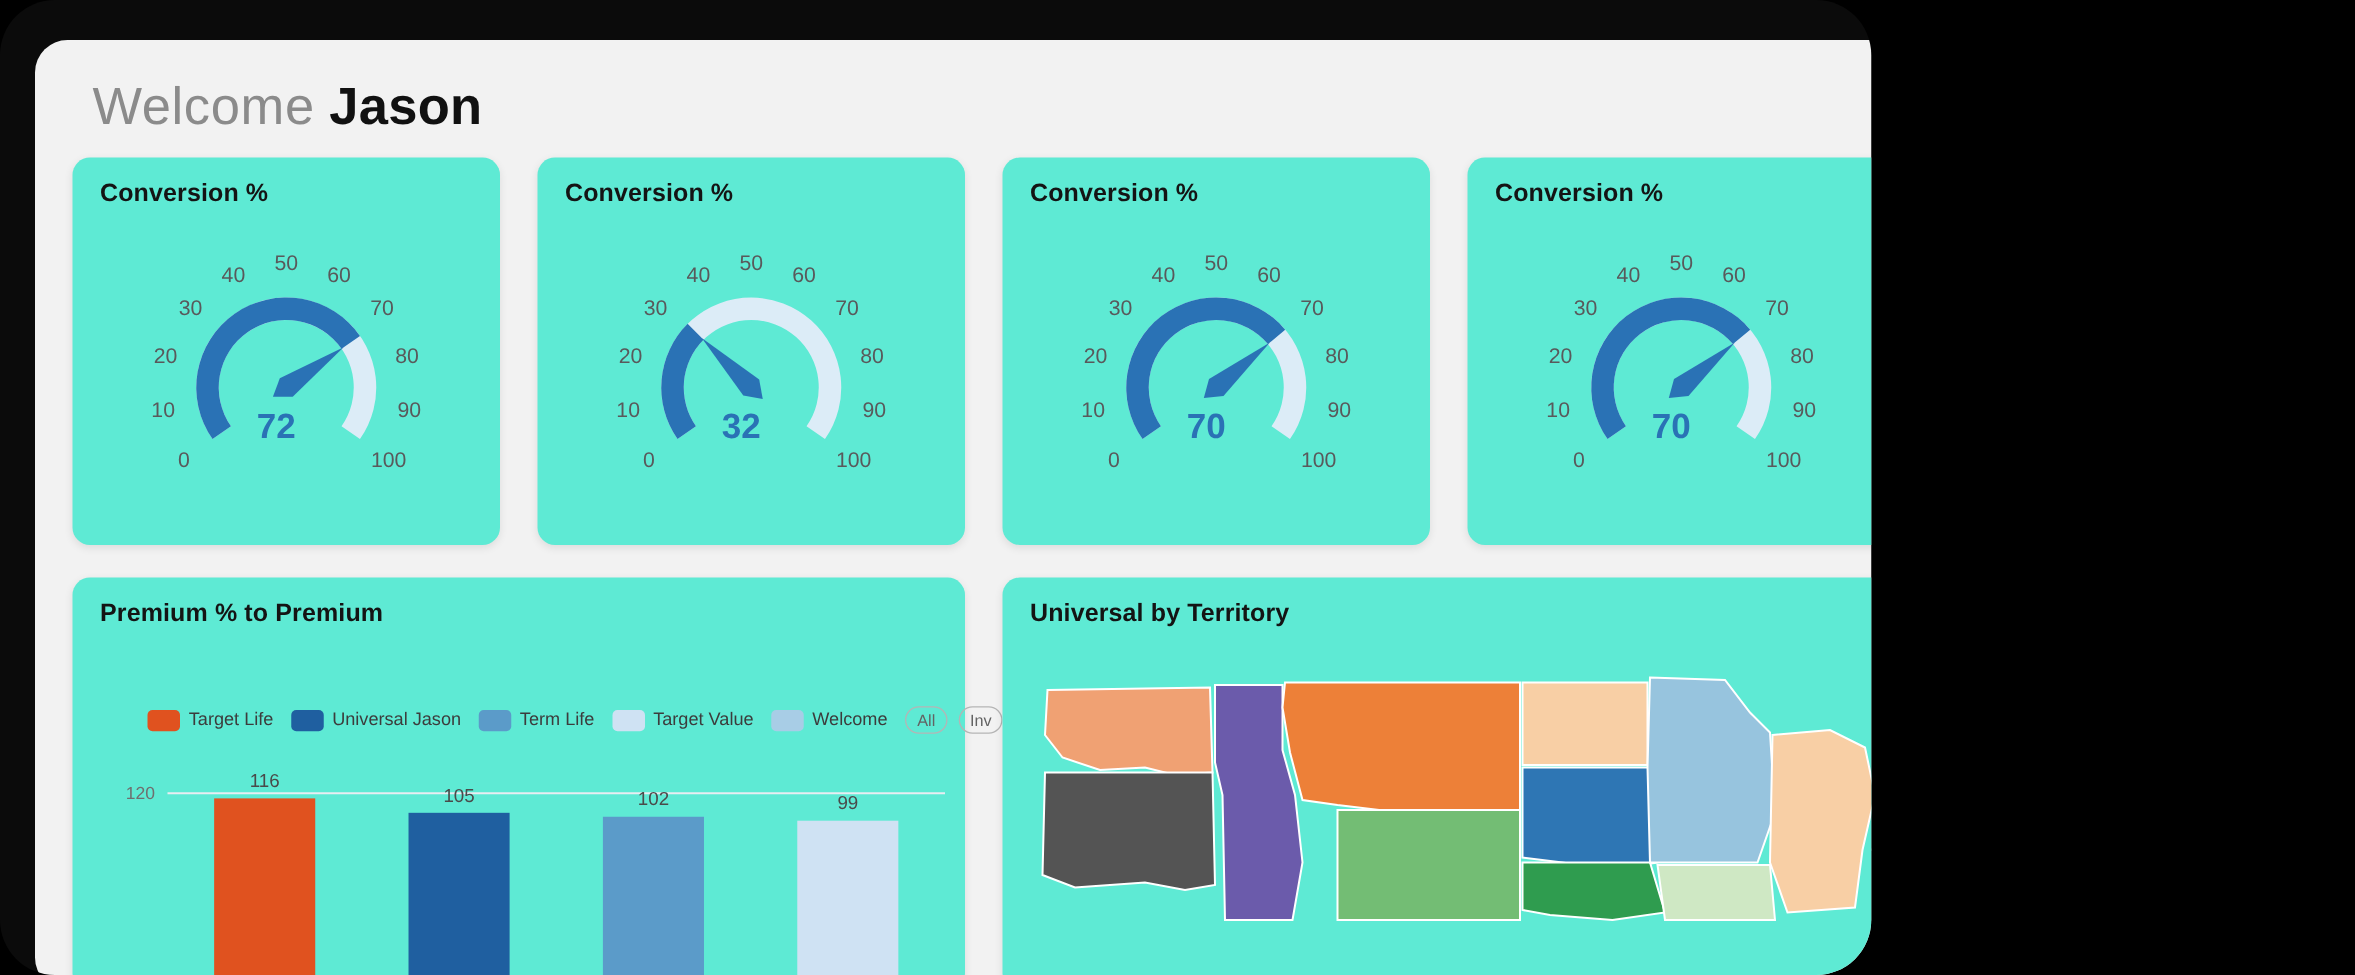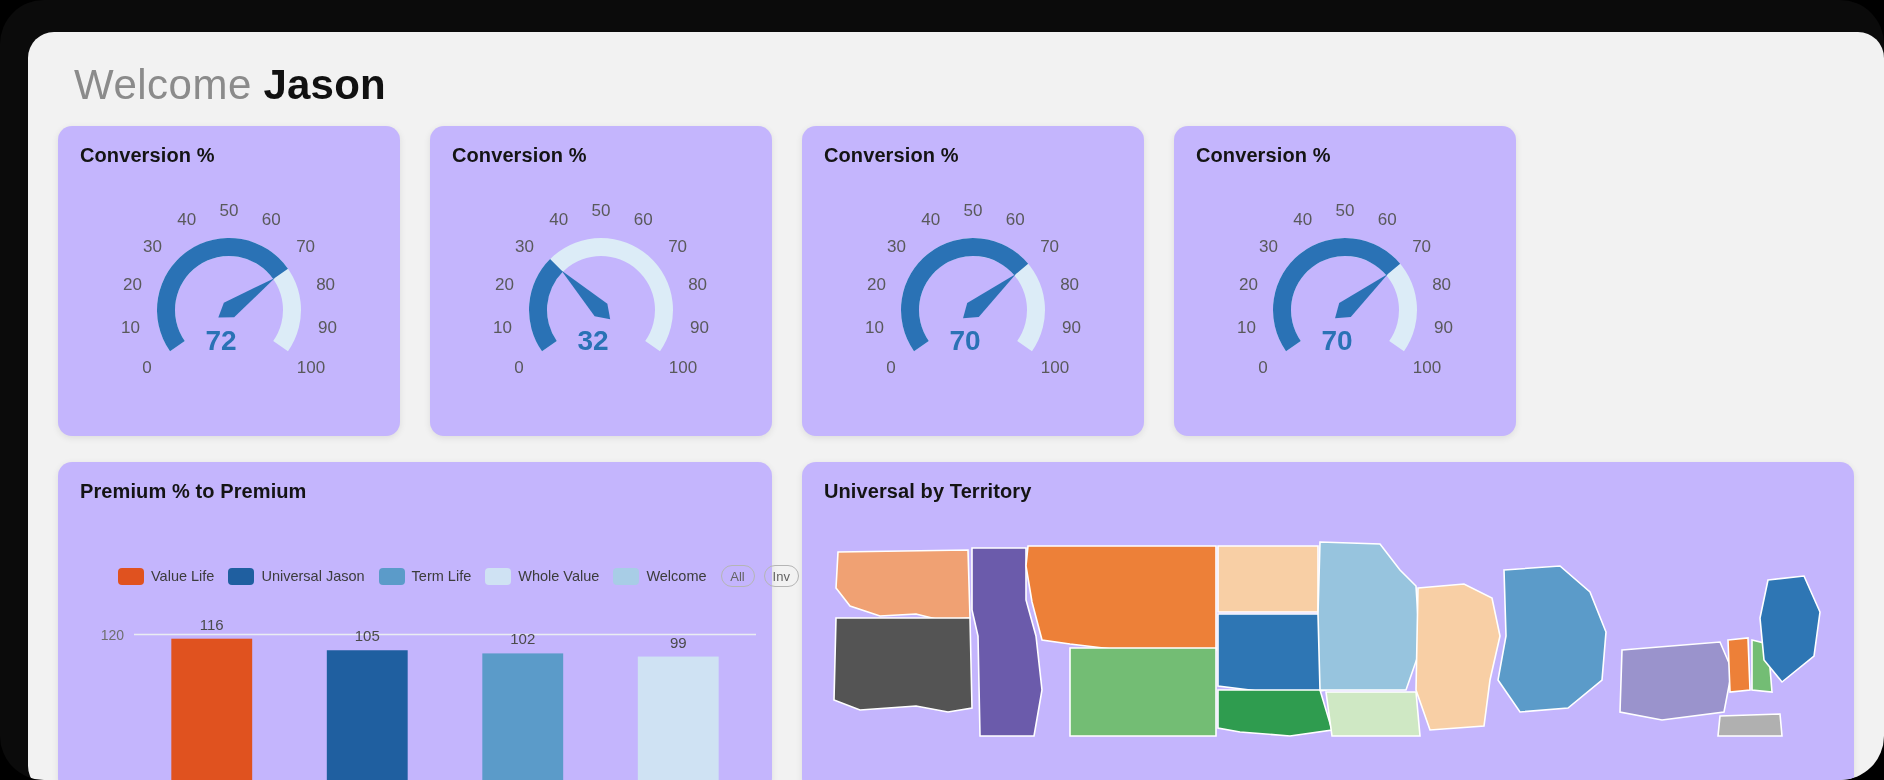--- a/index.html
+++ b/index.html
@@ -5,21 +5,21 @@
   * { box-sizing: border-box; margin: 0; padding: 0; }
   html, body {
     width: 1884px; height: 780px;
     background: #000;
     font-family: "Liberation Sans", sans-serif;
     overflow: hidden;
   }
   #device-frame {
     position: absolute;
     left: 0; top: 0;
-    width: 1884px; height: 780px;
+    width: 1497px; height: 780px;
     background: #0b0b0b;
     border-radius: 44px;
     overflow: hidden;
   }
   #viewport {
     position: absolute;
     left: 28px; top: 32px;
     width: 1856px; height: 760px;
     background: #f2f2f2;
     border-radius: 26px;
@@ -32,21 +32,21 @@
     font-size: 42px;
     line-height: 1;
     white-space: nowrap;
   }
   #welcome-header .greet { color: #8b8b8b; font-weight: 400; letter-spacing: .5px; }
   #welcome-header .user  { color: #111; font-weight: 700; letter-spacing: .2px; }
 
   
   .card {
     position: absolute;
-    background: #c4b5fd;
+    background: #5eead4;
     border-radius: 14px;
     box-shadow: 0 2px 7px rgba(0,0,0,0.09);
   }
   .card-title {
     position: absolute;
     left: 22px; top: 18px;
     font-size: 20px;
     font-weight: 700;
     color: #141414;
     letter-spacing: .1px;
@@ -223,33 +223,33 @@
             <text x="122" y="170" text-anchor="middle" class="gauge-value">70</text>
           </svg>
         </div>
     </div>
 
     <div class="card" id="premium-card">
       <div class="card-title">Premium %  to Premium</div>
       <div id="premium-legend">
           <div class="legend-item">
             <span class="legend-swatch" style="background: rgb(224, 82, 31);"></span>
-            <span class="legend-label">Value Life</span>
+            <span class="legend-label">Target Life</span>
           </div>
           <div class="legend-item">
             <span class="legend-swatch" style="background: rgb(31, 95, 160);"></span>
             <span class="legend-label">Universal Jason</span>
           </div>
           <div class="legend-item">
             <span class="legend-swatch" style="background: rgb(91, 155, 201);"></span>
             <span class="legend-label">Term Life</span>
           </div>
           <div class="legend-item">
             <span class="legend-swatch" style="background: rgb(207, 226, 243);"></span>
-            <span class="legend-label">Whole Value</span>
+            <span class="legend-label">Target Value</span>
           </div>
           <div class="legend-item">
             <span class="legend-swatch" style="background: rgb(168, 205, 230);"></span>
             <span class="legend-label">Welcome</span>
           </div>
           <span class="legend-pill">All</span>
           <span class="legend-pill">Inv</span>
         </div>
       <div id="premium-chart">
           <svg viewBox="0 0 690 190" width="690" height="190">

